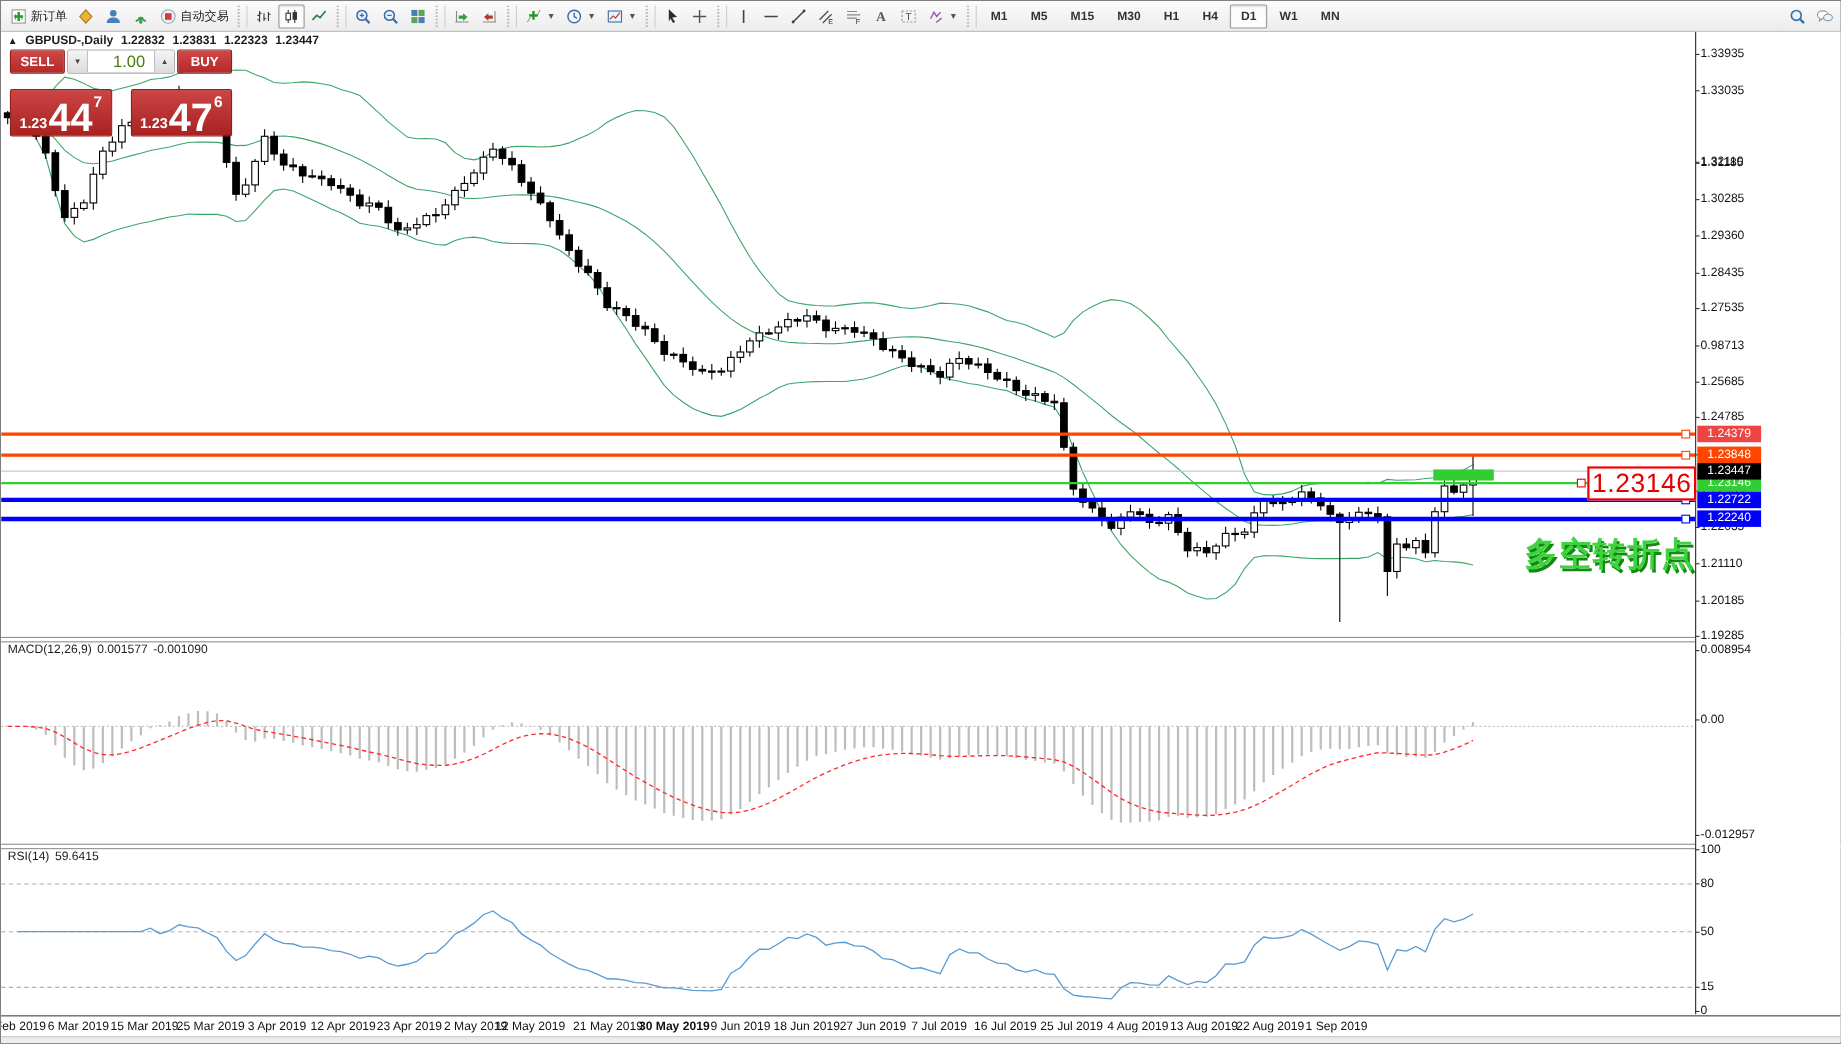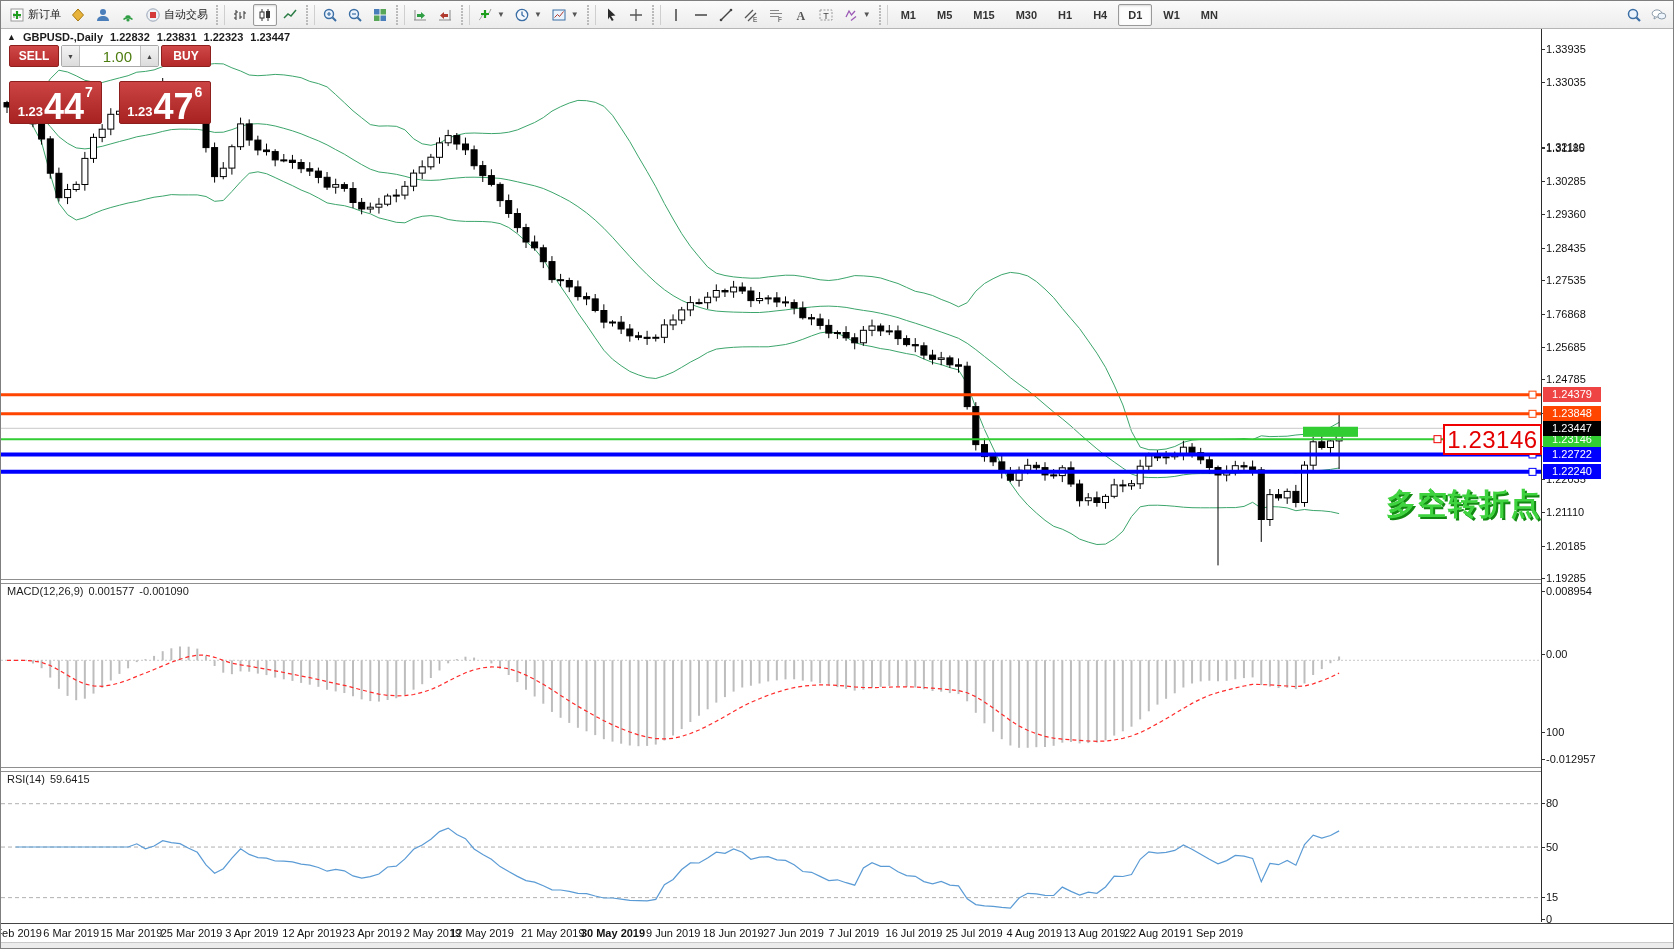--- a/index.html
+++ b/index.html
@@ -781,33 +781,33 @@
 
     <div class="price-axis" id="priceAxis">
         <div class="ptick" style="top: 14.1832px;">1.33935</div>
         <div class="ptick" style="top: 46.6732px;">1.33035</div>
         <div class="ptick" style="top: 96px; margin-top: 16px;">1.32110</div>
         <div class="ptick" style="top: 113.458px;">1.31185</div>
         <div class="ptick" style="top: 145.948px;">1.30285</div>
         <div class="ptick" style="top: 179.341px;">1.29360</div>
         <div class="ptick" style="top: 212.733px;">1.28435</div>
         <div class="ptick" style="top: 245.223px;">1.27535</div>
-        <div class="ptick" style="top: 278.616px;">1.76868</div>
+        <div class="ptick" style="top: 278.616px;">0.98713</div>
         <div class="ptick" style="top: 312.008px;">1.25685</div>
         <div class="ptick" style="top: 344.498px;">1.24785</div>
         <div class="ptick" style="top: 377.891px;">1.23860</div>
         <div class="ptick" style="top: 411.283px;">1.22935</div>
         <div class="ptick" style="top: 443.773px;">1.22035</div>
         <div class="ptick" style="top: 477.166px;">1.21110</div>
         <div class="ptick" style="top: 510.558px;">1.20185</div>
         <div class="ptick" style="top: 543.048px;">1.19285</div>
         <div class="ptick" style="top: 556.499px;">0.008954</div>
         <div class="ptick" style="top: 619px;">0.00</div>
         <div class="ptick" style="top: 723.636px;">-0.012957</div>
-        <div class="ptick" style="top: 697px; text-align: center;">100</div>
+        <div class="ptick" style="top: 737px; text-align: center;">100</div>
         <div class="ptick" style="top: 768.2px;">80</div>
         <div class="ptick" style="top: 811.55px;">50</div>
         <div class="ptick" style="top: 862.125px;">15</div>
         <div class="ptick" style="top: 883.8px;">0</div>
         <div class="badge" style="top: 358.155px; background: #ef4444;">1.24379</div>
         <div class="badge" style="top: 377.324px; background: rgb(255, 69, 0);">1.23848</div>
         <div class="badge" style="top: 402.666px; background: rgb(50, 205, 50);">1.23146</div>
         <div class="badge" style="top: 417.972px; background: rgb(0, 0, 255);">1.22722</div>
         <div class="badge" style="top: 435.373px; background: rgb(0, 0, 255);">1.22240</div>
         <div class="badge" style="top: 391.8px; background: rgb(0, 0, 0);">1.23447</div>

